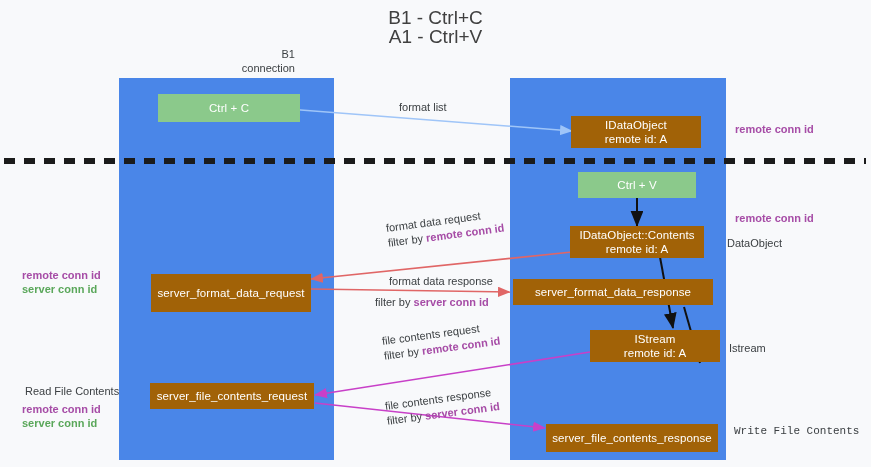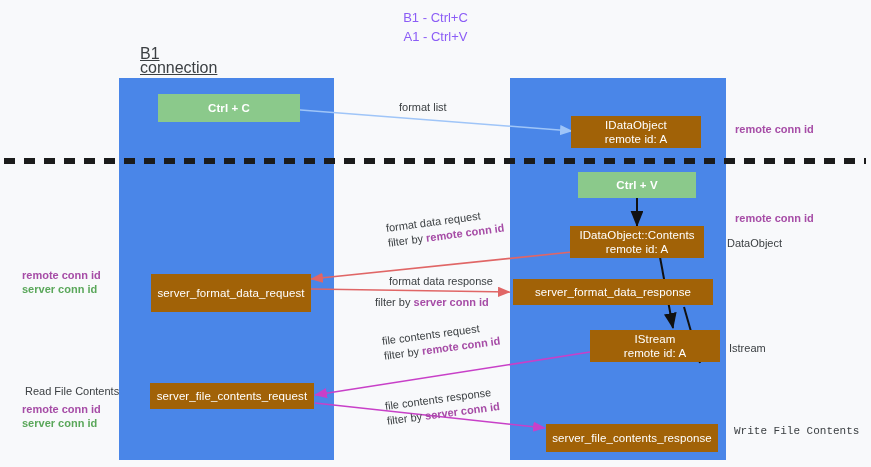--- a/index.html
+++ b/index.html
@@ -29,33 +29,32 @@
     pointer-events: none;
   }
 
   
   .title {
     position: absolute;
     left: 0;
     top: 8px;
     width: 871px;
     text-align: center;
-    font-size: 13px;
+    font-size: 19px;
     line-height: 19px;
-    color: #8b5cf6;
+    color: #404040;
   }
 
   
   .lane-head {
     position: absolute;
-    text-align: left;
-    font-size: 16px;
+    text-align: right;
+    font-size: 11px;
     line-height: 14px;
     color: #3c4043;
-    text-decoration: underline;
   }
 
   
   .lane {
     position: absolute;
     background: #4a86e8;
   }
 
   
   .node {
@@ -64,21 +63,21 @@
     display: flex;
     flex-direction: column;
     align-items: center;
     justify-content: center;
     text-align: center;
     color: #ffffff;
     font-size: 11.5px;
     line-height: 14px;
     letter-spacing: 0.1px;
   }
-  .node.green { background: #8bc98b; font-weight: bold; }
+  .node.green { background: #8bc98b; }
   .node.orange { background: #a16207; text-align: right; }
   .node .l2 { font-size: 11.5px; }
 
   
   .elabel {
     position: absolute;
     font-size: 11px;
     line-height: 15px;
     color: #3c4043;
     white-space: nowrap;

